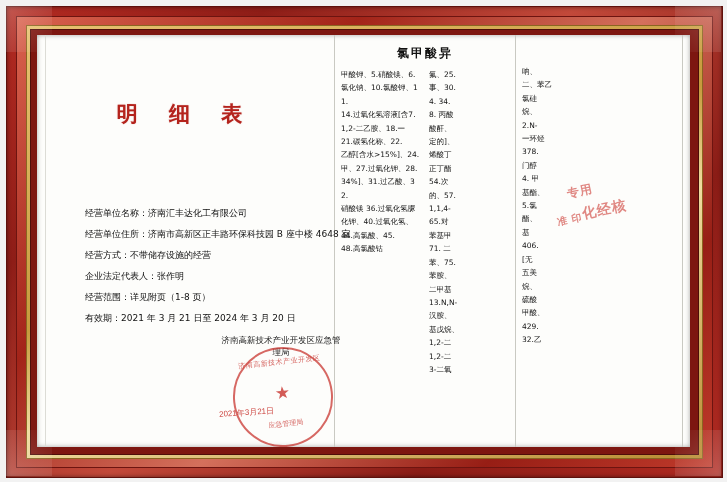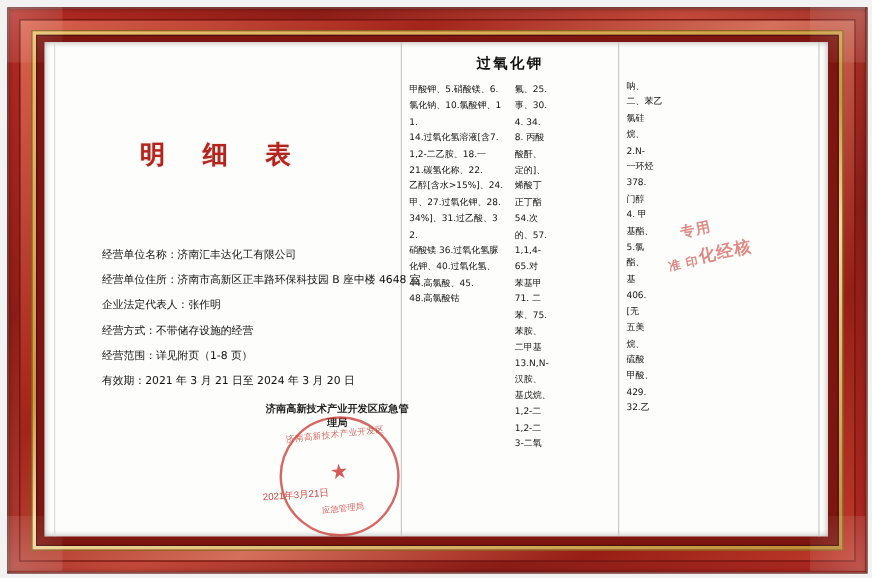--- a/index.html
+++ b/index.html
@@ -85,21 +85,21 @@
     font-family: "DejaVu Serif", "Liberation Serif", serif;
     font-weight: bold;
     font-size: 21px;
     letter-spacing: 1px;
     line-height: 30px;
     text-shadow: 0 0 1px rgba(180,35,28,.5);
   }
   .doc-title .line2 {
     display: block;
     letter-spacing: 12px;
-    margin-top: 19px;
+    margin-top: 4px;
   }
   .fields {
     position: absolute;
     left: 48px;
     top: 168px;
     right: 12px;
     font-family: "DejaVu Sans", "Liberation Sans", sans-serif;
     font-size: 9px;
     color: #1a1a1a;
     line-height: 21px;
@@ -150,21 +150,20 @@
     transform: rotate(-4deg);
   }
   .seal-caption {
     position: absolute;
     left: 184px;
     top: 300px;
     font-size: 8.5px;
     color: #222;
     width: 120px;
     text-align: center;
-    font-weight: bold;
   }
   
   .list-pane {
     position: absolute;
     top: 0;
     height: 412px;
     overflow: hidden;
     font-family: "DejaVu Sans", "Liberation Sans", sans-serif;
   }
   .pane-title {
@@ -242,45 +241,45 @@
       </div>
 
       <div class="fields">
         <div class="field-row">
           <span class="field-label">经营单位名称：</span><span class="field-value">济南汇丰达化工有限公司</span>
         </div>
         <div class="field-row">
           <span class="field-label">经营单位住所：</span><span class="field-value">济南市高新区正丰路环保科技园 B 座中楼 4648 室</span>
         </div>
         <div class="field-row">
+          <span class="field-label">经营方式：</span><span class="field-value">不带储存设施的经营</span>
+        </div>
+        <div class="field-row">
           <span class="field-label">企业法定代表人：</span><span class="field-value">张作明</span>
-        </div>
-        <div class="field-row">
-          <span class="field-label">经营方式：</span><span class="field-value">不带储存设施的经营</span>
         </div>
         <div class="field-row">
           <span class="field-label">经营范围：</span><span class="field-value">详见附页（1-8 页）</span>
         </div>
         <div class="field-row">
           <span class="field-label">有效期：</span><span class="field-value">2021 年 3 月 21 日至 2024 年 3 月 20 日</span>
         </div>
       </div>
 
       <div class="seal-caption">济南高新技术产业开发区应急管理局</div>
 
       <div class="seal">
         <div class="seal-top">济南高新技术产业开发区</div>
         <div class="seal-star">★</div>
         <div class="seal-bottom">应急管理局</div>
       </div>
       <div class="seal-date">2021年3月21日</div>
     </div>
 
     <div class="list-pane" style="left:298px; width:180px;">
-      <div class="pane-title">过氧化钾</div>
+      <div class="pane-title">氯甲酸异</div>
       <div class="col-wrap">
         <div class="col">甲酸钾、5.硝酸镁、6.氯化钠、10.氯酸钾、11.
 14.过氧化氢溶液[含7.1,2-二乙胺、18.一
 21.碳氢化称、22.
 乙醇[含水&gt;15%]、24.
 甲、27.过氧化钾、28.
 34%]、31.过乙酸、32.
 硝酸镁 36.过氧化氢脲
 化钾、40.过氧化氢、
 44.高氯酸、45.

